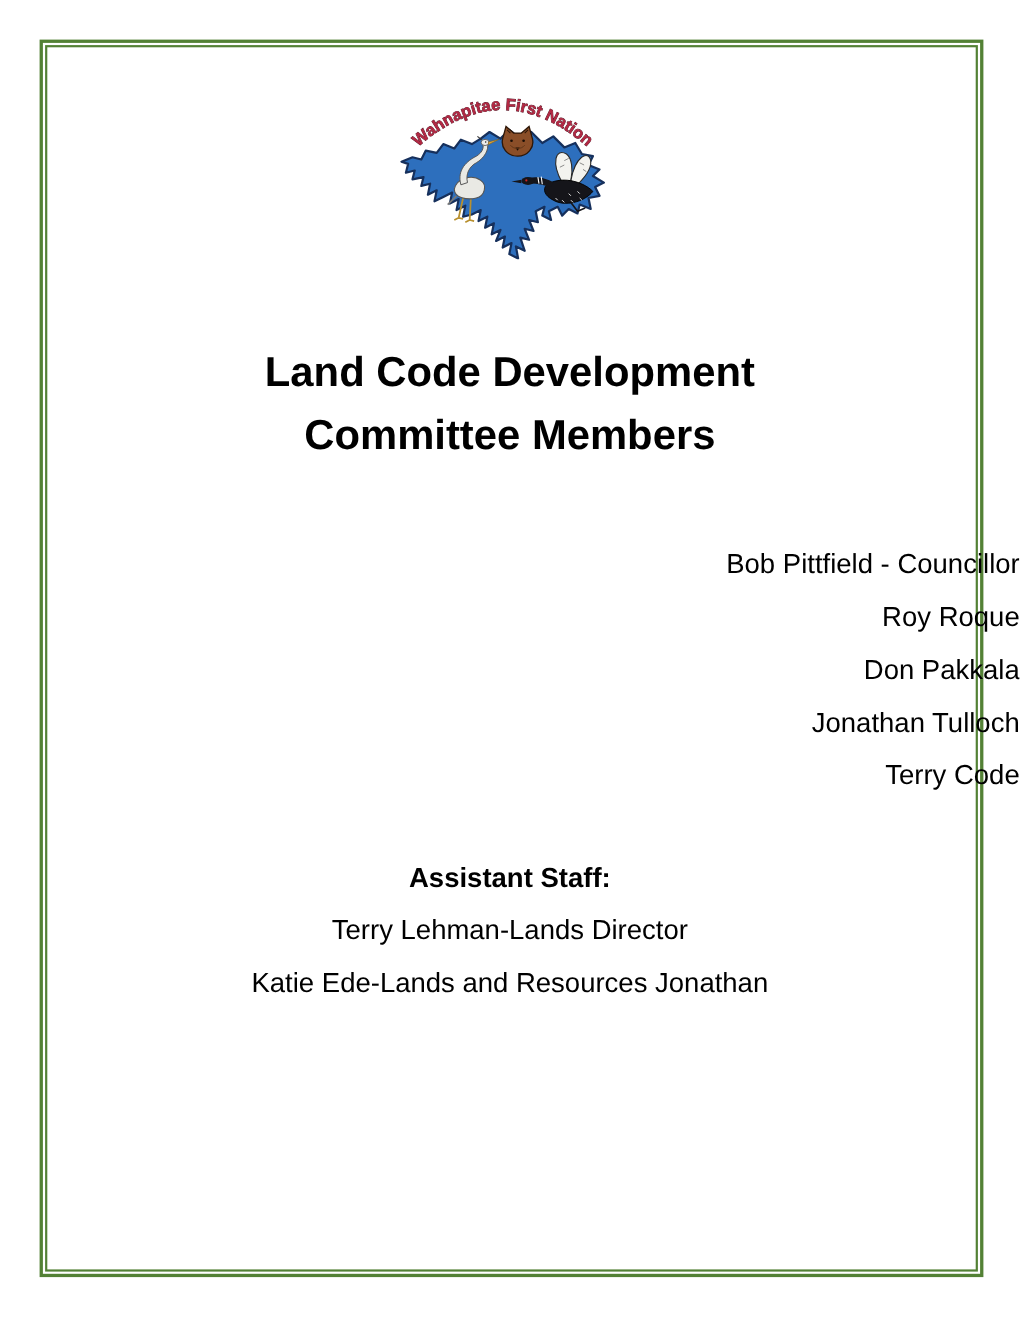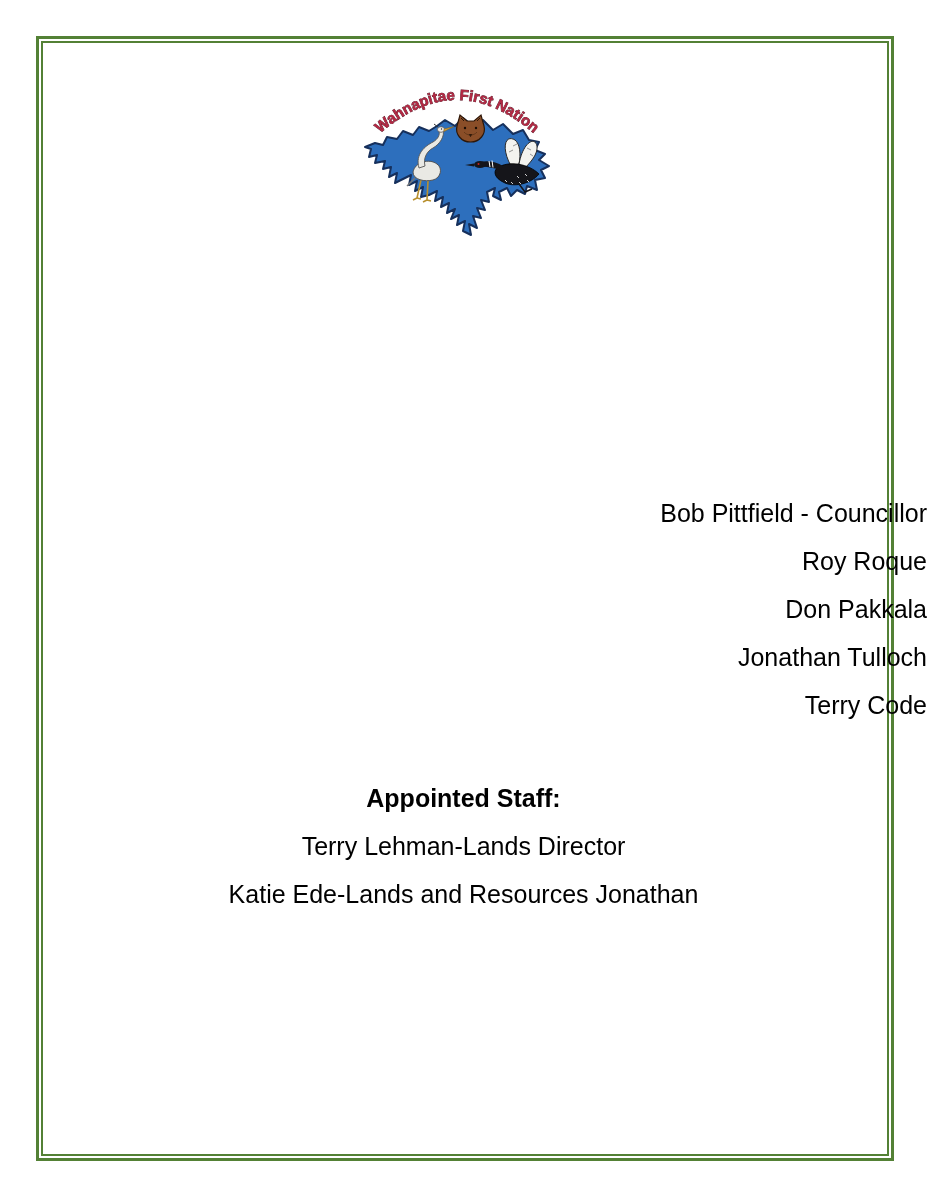--- a/index.html
+++ b/index.html
@@ -87,28 +87,32 @@
         <path d="M116,67 l1,6 M119,66.5 l1,7" stroke="#ffffff" stroke-width="1" fill="none"></path>
         <path d="M146,90 l6,8 l7,-3" stroke="#15151a" stroke-width="1.5" fill="none"></path>
       </g>
 
       <text font-size="15" font-weight="bold" fill="#b22742" stroke="#4a0d1c" stroke-width="0.7" paint-order="stroke" text-anchor="middle" font-family="Liberation Sans, sans-serif">
         <textPath href="#arc" startOffset="50%">Wahnapitae First Nation</textPath>
       </text>
     </svg>
   </div>
 
+  <div class="title">
+    <div>Land Code Development</div>
+    <div>Committee Members</div>
+  </div>
 
   <div class="members">
     <div>Bob Pittfield - Councillor</div>
     <div>Roy Roque</div>
     <div>Don Pakkala</div>
     <div>Jonathan Tulloch</div>
     <div>Terry Code</div>
   </div>
 
   <div class="staff">
-    <div class="staff-heading">Appointed Staff:</div>
+    <div class="staff-heading">Assistant Staff:</div>
     <div>Terry Lehman-Lands Director</div>
     <div>Katie Ede-Lands and Resources Jonathan</div>
   </div>
 
 </div>
 
 </body></html>

